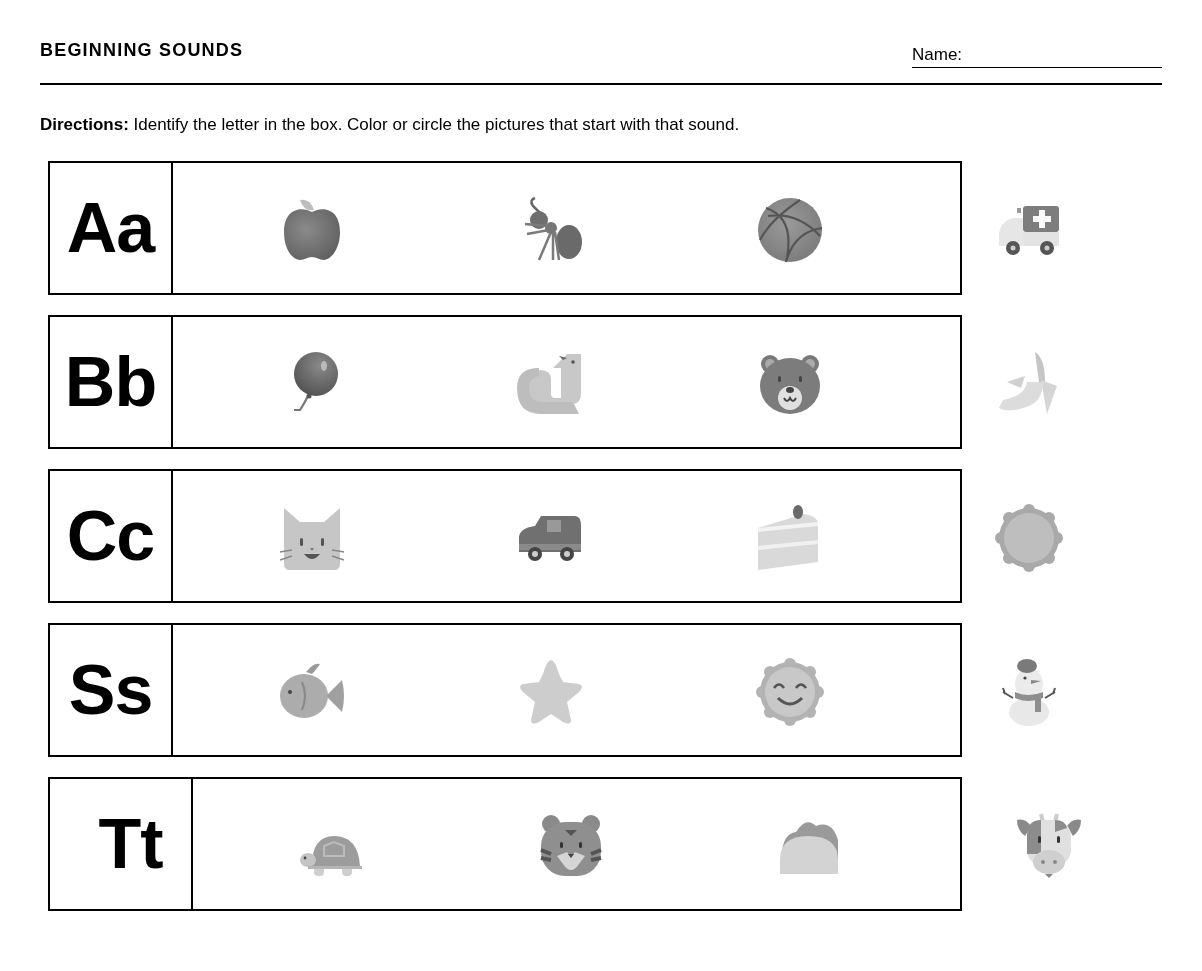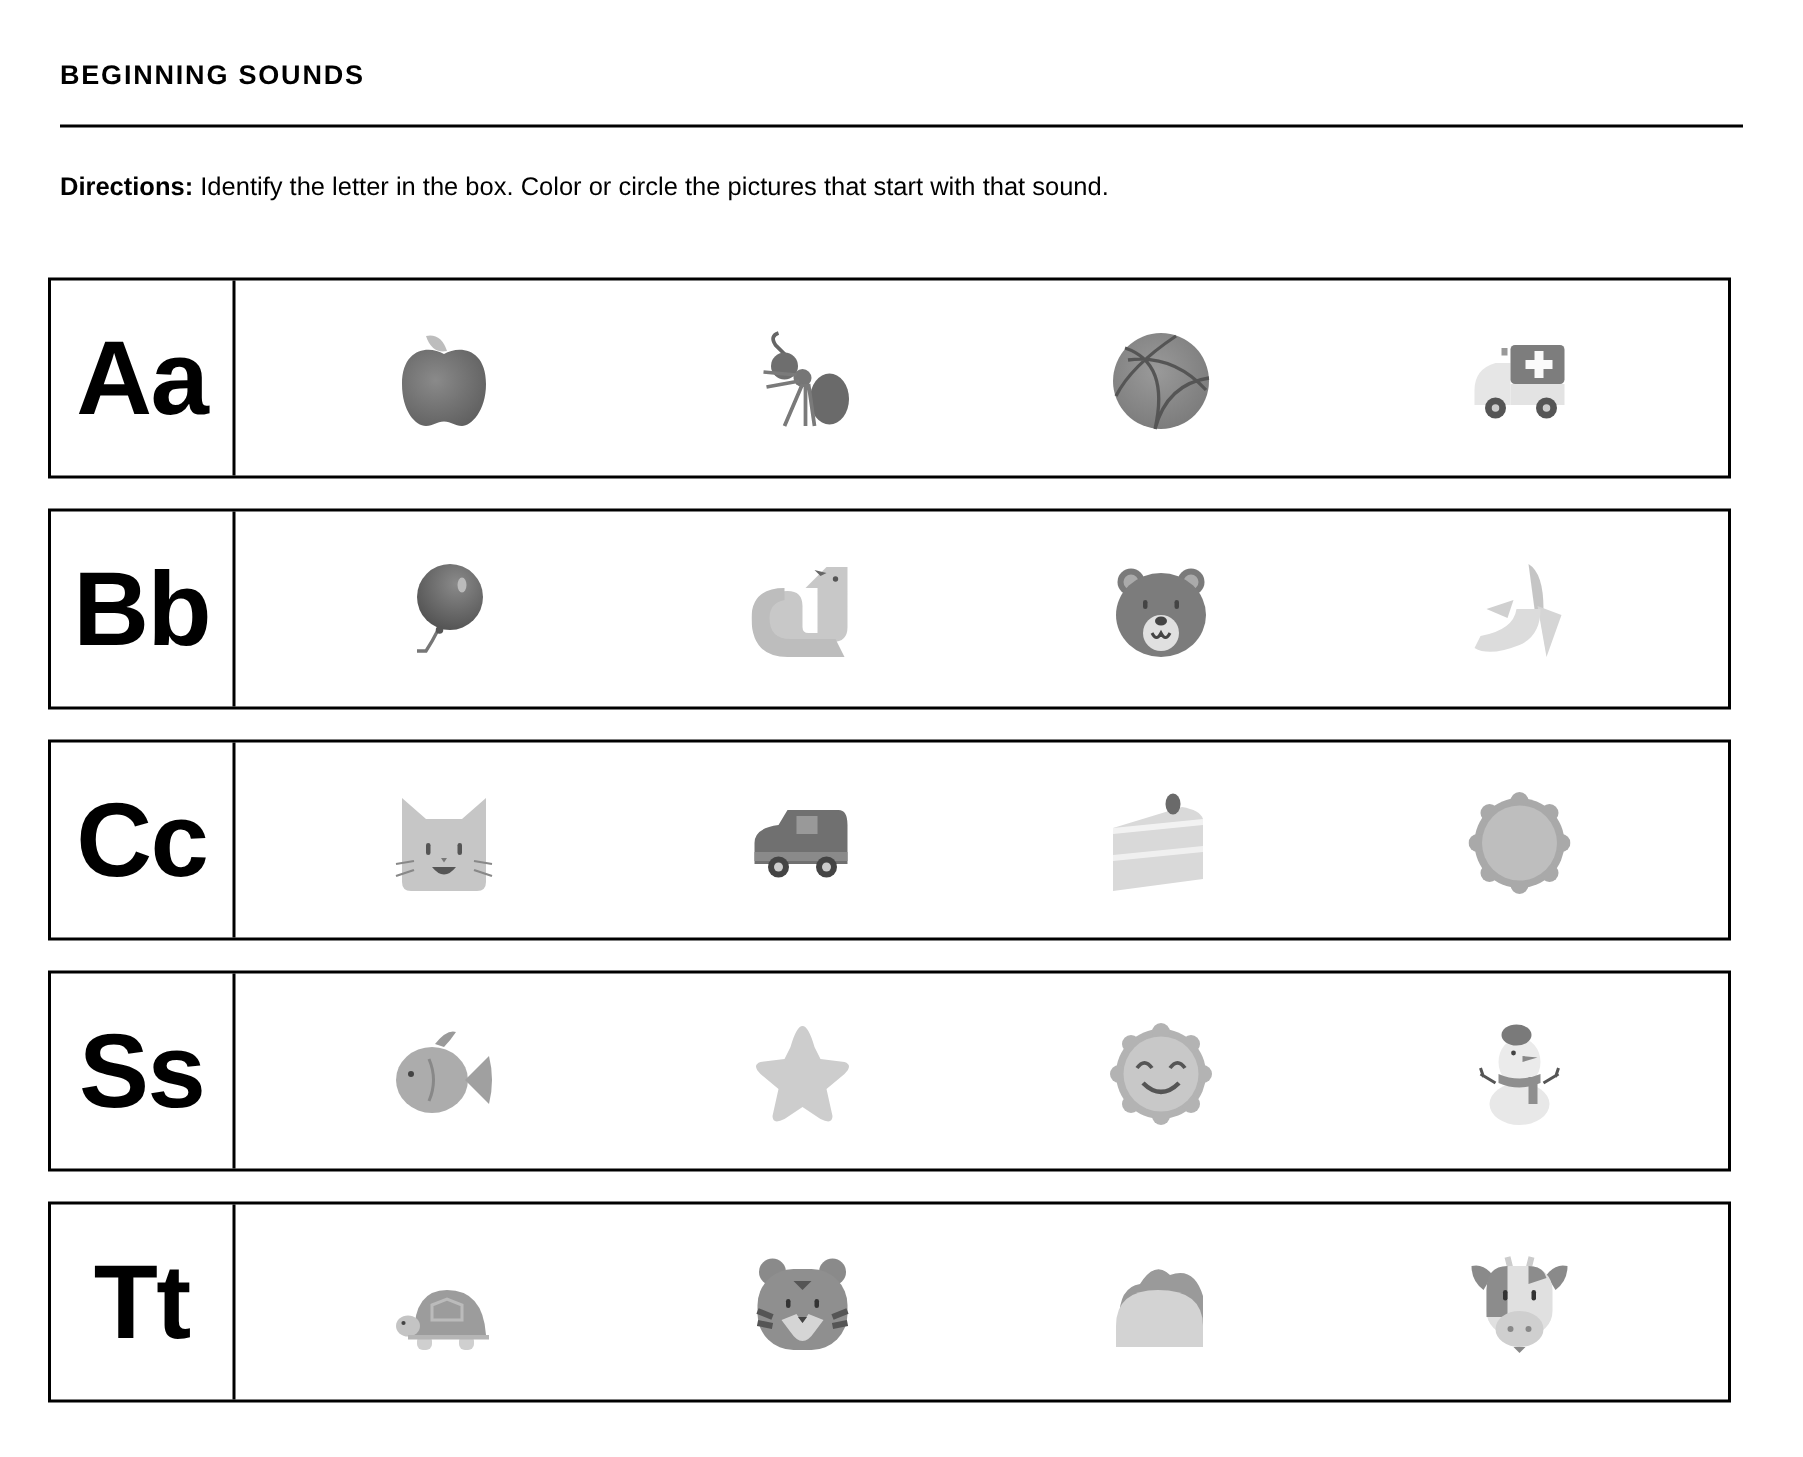--- a/index.html
+++ b/index.html
@@ -21,22 +21,22 @@
       font-size: 17px; line-height: 18px;
     }
 
     .directions {
       position: absolute; left: 40px; top: 115px;
       font-size: 17px; line-height: 20px;
     }
     .directions b { font-weight: bold; }
 
     .row {
-      position: absolute; left: 32px; width: 1122px; height: 134px;
-      border: 2px solid #000; display: flex; margin-top: 24px;
+      position: absolute; left: 48px; width: 914px; height: 134px;
+      border: 2px solid #000; display: flex;
     }
     .letter-cell {
       width: 123px; height: 100%; border-right: 2px solid #000;
       display: flex; align-items: center; justify-content: center;
       font-size: 70px; font-weight: bold; letter-spacing: -1px;
       font-family: "Liberation Sans", sans-serif;
     }
     .pics {
       flex: 1; position: relative; height: 100%;
     }
@@ -44,20 +44,21 @@
       position: absolute; top: 33px; width: 68px; height: 68px;
       display: flex; align-items: center; justify-content: center;
     }
     .pic svg { width: 68px; height: 68px; }
   </style>
 </head>
 <body>
 
 <div class="header">
   <div class="title">BEGINNING SOUNDS</div>
+  <div class="name-field">Name:</div>
 </div>
 
 <div class="directions"><b>Directions:</b><span> Identify the letter in the box. Color or circle the pictures that start with that sound.</span></div>
 
 <div class="row" style="top:161px;">
   <div class="letter-cell">Aa</div>
   <div class="pics">
     <div class="pic" style="left:105px;">
       <svg viewBox="0 0 68 68">
         <defs>
@@ -247,21 +248,21 @@
         <circle cx="30" cy="20" r="1.6" fill="#444"></circle>
         <path d="M36 22 l10 1 l-10 3z" fill="#888"></path>
         <path d="M20 34 q14 6 28 0 l0 6 q-14 6 -28 0z" fill="#8e8e8e"></path>
         <rect x="40" y="36" width="6" height="18" fill="#8e8e8e"></rect>
         <path d="M18 40 l-10 -6 M10 36 l-2 -6 M50 40 l10 -6 M58 36 l2 -6" stroke="#555" stroke-width="2"></path>
       </svg>
     </div>
   </div>
 </div>
 
-<div class="row" style="top:777px;">
+<div class="row" style="top:777px;padding-left:20px;">
   <div class="letter-cell">Tt</div>
   <div class="pics">
     <div class="pic" style="left:105px;">
       <svg viewBox="0 0 68 68">
         <path d="M14 54 q0 -30 22 -30 q24 0 26 30z" fill="#9c9c9c"></path>
         <path d="M26 34 l10 -4 l10 4 l0 10 l-20 0z" fill="none" stroke="#bbb" stroke-width="2"></path>
         <ellipse cx="10" cy="48" rx="8" ry="7" fill="#c4c4c4"></ellipse>
         <circle cx="7" cy="46" r="1.4" fill="#444"></circle>
         <rect x="16" y="54" width="10" height="10" rx="4" fill="#cfcfcf"></rect>
         <rect x="44" y="54" width="10" height="10" rx="4" fill="#cfcfcf"></rect>

